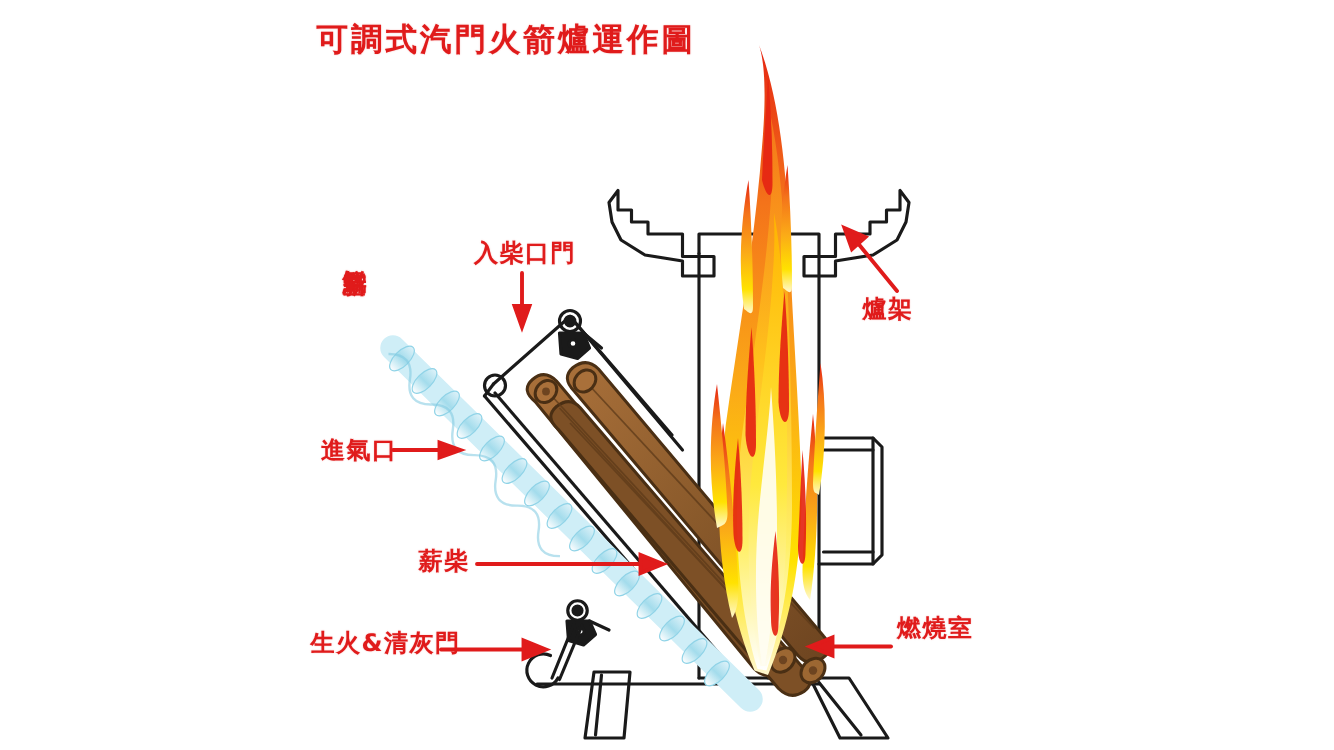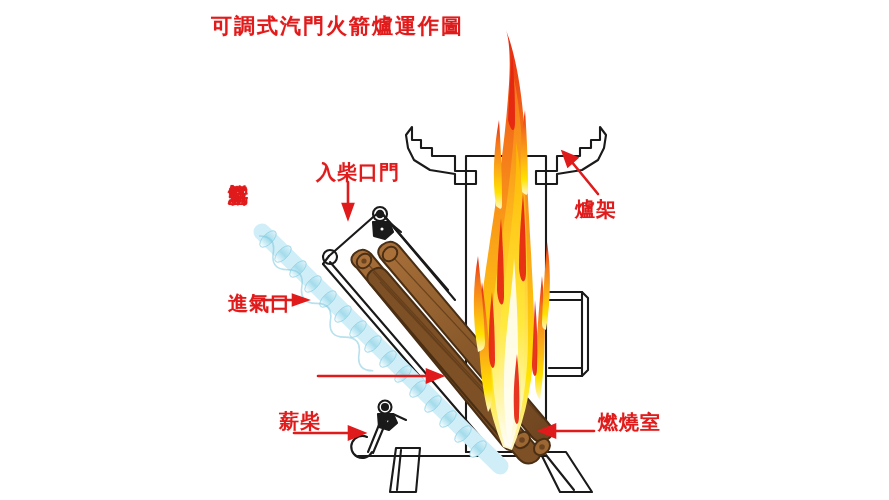--- a/index.html
+++ b/index.html
@@ -3,26 +3,26 @@
 <meta charset="utf-8">
 <style>
   html,body{margin:0;padding:0;background:#ffffff;}
   body{width:889px;height:500px;overflow:hidden;
        font-family:"DejaVu Sans","Liberation Sans",sans-serif;}
   #stage{position:relative;width:889px;height:404px;background:#ffffff;}
   #stage svg{position:absolute;left:0;top:0;}
   .lbl{position:absolute;color:#e01b1b;font-weight:bold;white-space:nowrap;
        letter-spacing:1px;text-shadow:0 0 1px rgba(224,27,27,.35);}
   #title{font-size:21px;left:211px;top:12px;letter-spacing:2px;}
-  .cap{font-size:20px;}
+  .cap{font-size:16px;}
   #lbl-feed{left:316px;top:159px;}
   #lbl-fresh{left:228px;top:168px;writing-mode:vertical-rl;text-orientation:upright;
              line-height:1.02;letter-spacing:0px;}
-  #lbl-intake{left:228px;top:290px;}
-  #lbl-wood{left:279px;top:364px;margin-top:44px;}
+  #lbl-intake{left:214px;top:290px;}
+  #lbl-wood{left:279px;top:364px;}
   #lbl-ash{left:207px;top:419px;}
   #lbl-grate{left:575px;top:196px;}
   #lbl-chamber{left:598px;top:409px;}
 </style>
 </head>
 <body>
 
 <div id="stage">
 
   <svg width="889" height="500" viewBox="0 0 889 500">
@@ -226,18 +226,19 @@
   <div class="lbl" id="title">可調式汽門火箭爐運作圖</div>
 
   <div class="lbl cap" id="lbl-feed">入柴口門</div>
 
   <div class="lbl cap" id="lbl-fresh">新鮮空氣</div>
 
   <div class="lbl cap" id="lbl-intake">進氣口</div>
 
   <div class="lbl cap" id="lbl-wood">薪柴</div>
 
+  <div class="lbl cap" id="lbl-ash">生火&amp;清灰門</div>
 
   <div class="lbl cap" id="lbl-grate">爐架</div>
 
   <div class="lbl cap" id="lbl-chamber">燃燒室</div>
 
 </div>
 
 </body></html>

